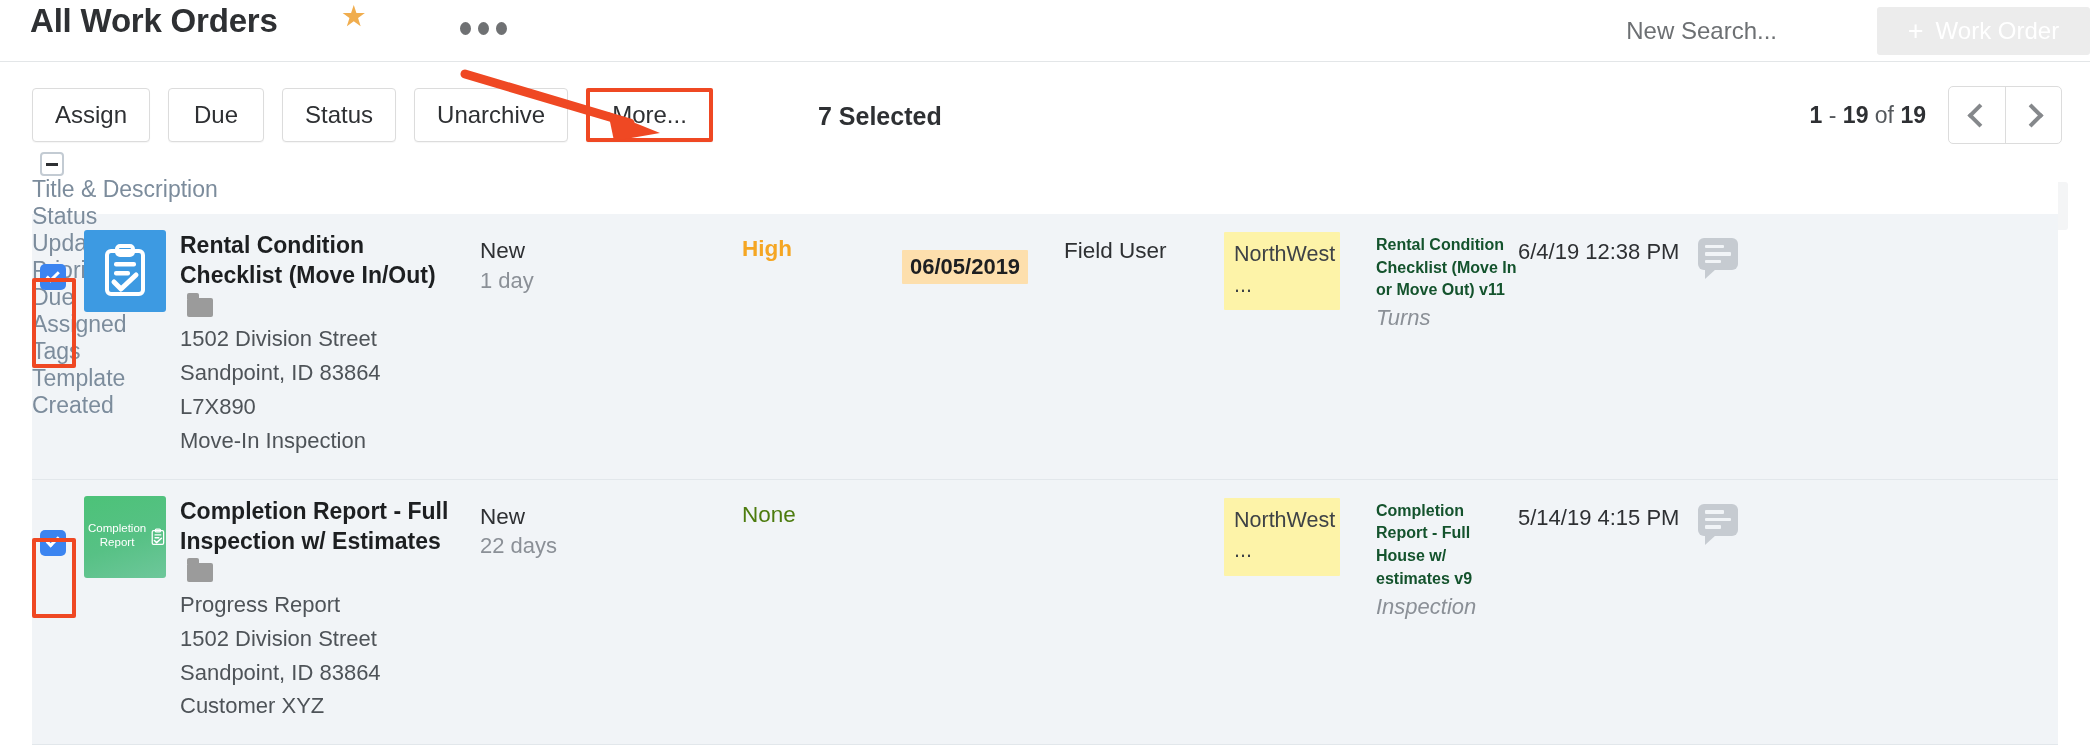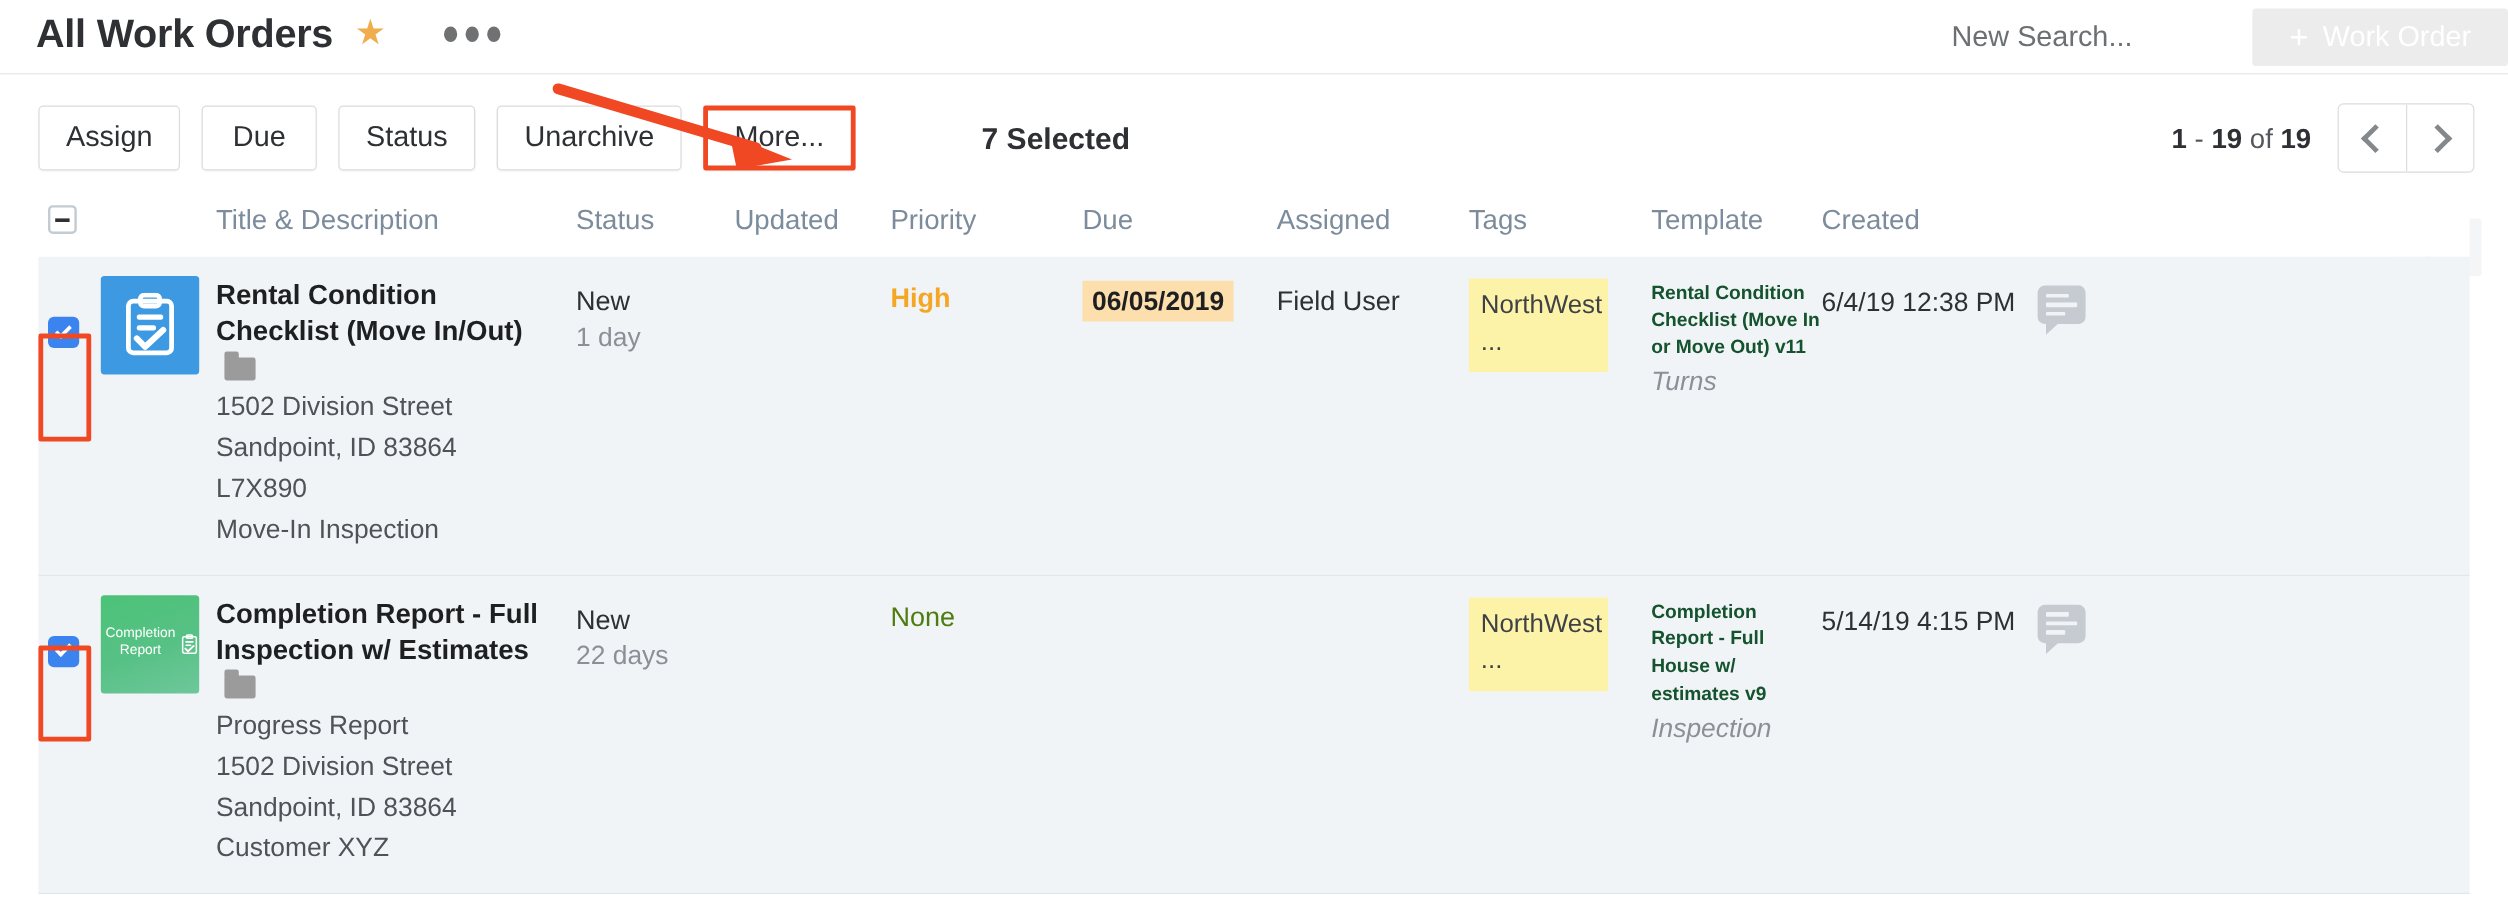--- a/index.html
+++ b/index.html
@@ -21,22 +21,22 @@
   .page-header {
     position: absolute;
     left: 0; top: 0;
     width: 2090px; height: 62px;
     border-bottom: 1px solid #e3e6e8;
   }
   .title-zone {
     position: absolute;
     left: 30px; top: 2px;
     display: flex;
-    align-items: center;
     height: 52px;
+    gap: 45px;
   }
   .page-title {
     font-size: 33px;
     font-weight: bold;
     color: #2e3033;
     letter-spacing: -0.2px;
     white-space: nowrap;
   }
   .star-icon {
     margin-left: 18px;
@@ -169,22 +169,23 @@
     position: absolute;
     left: 32px; top: 152px;
     width: 2026px;
   }
   .row {
     display: flex;
     align-items: flex-start;
   }
   .head-row {
     height: 62px;
-    align-items: center;
+    align-items: flex-start;
     background: #ffffff;
+    flex-direction: column;
   }
   .head-row .cell {
     font-size: 23px;
     color: #7c8c9c;
     font-weight: normal;
   }
   .data-row {
     background: #f1f4f7;
     border-bottom: 1px solid #e2e7eb;
     padding: 16px 0 22px 0;
@@ -304,21 +305,21 @@
     color: #f5a623;
     padding-top: 6px;
   }
   .priority-none {
     font-size: 22.5px;
     color: #4d7c0f;
     padding-top: 6px;
   }
   .due-pill {
     display: inline-block;
-    margin-top: 4px;
+    margin-top: 20px;
     padding: 4px 8px;
     background: #fddfad;
     font-size: 22px;
     font-weight: bold;
     color: #1d1f21;
     border-radius: 1px;
   }
   .tag-pill {
     display: inline-block;
     margin-top: 2px;

